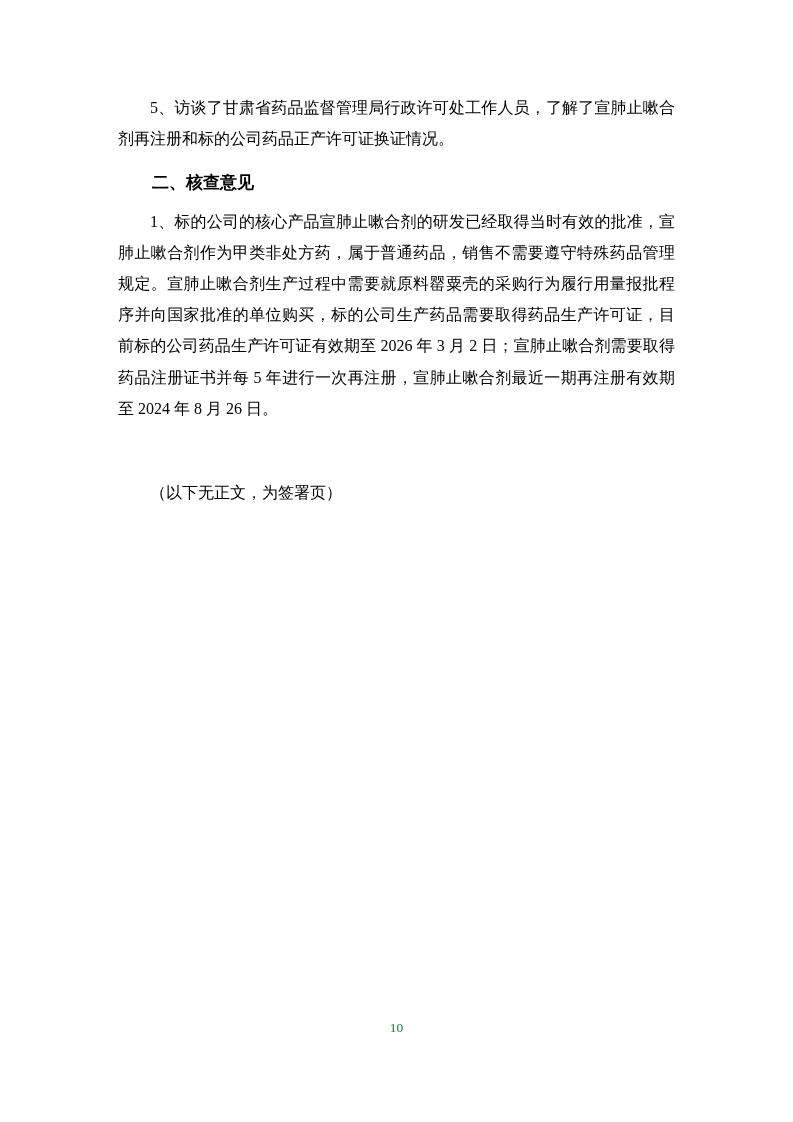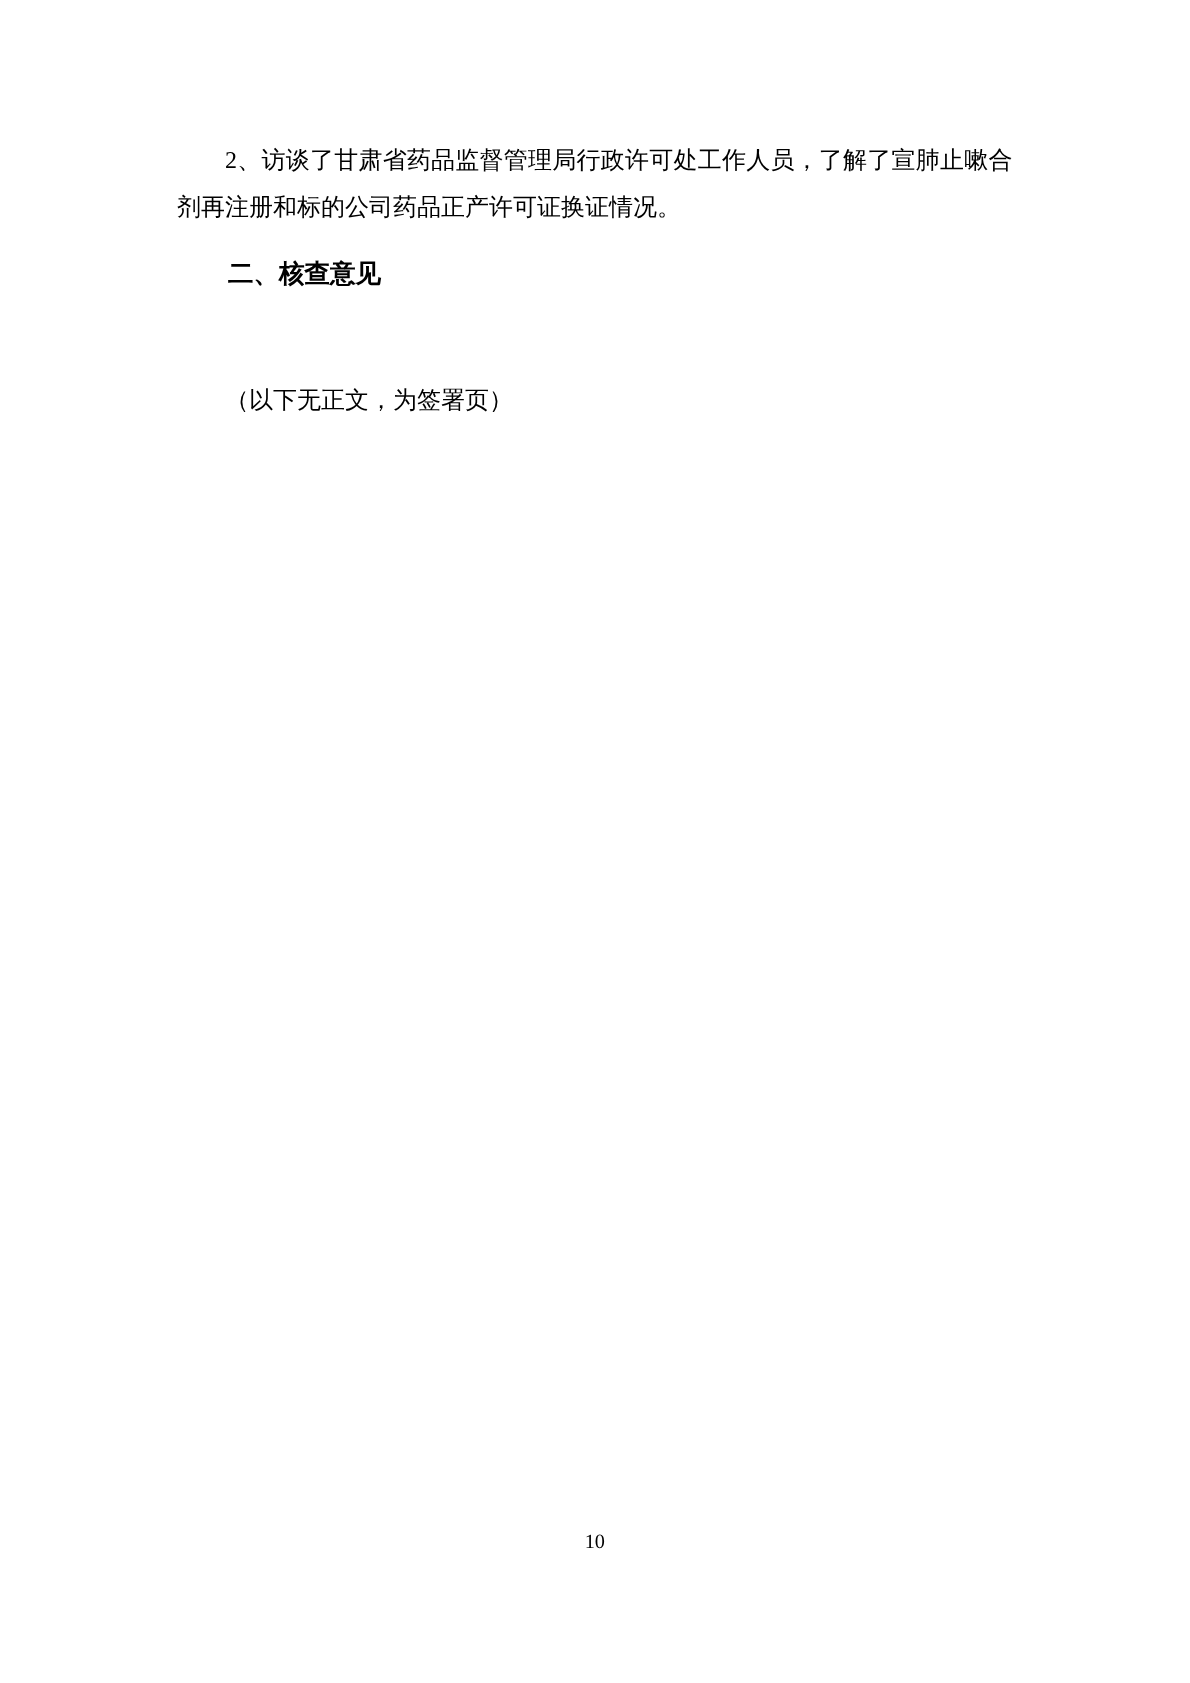--- a/index.html
+++ b/index.html
@@ -44,26 +44,27 @@
     margin-top: 53px;
   }
   .page-number {
     position: absolute;
     top: 1020px;
     left: 0;
     width: 100%;
     text-align: center;
     font-size: 13.5px;
     line-height: 16px;
-    color: #000000;
+    color: #15803d;
   }
 </style>
 </head>
 <body>
 
 <div class="page">
   <div class="content">
-    <p class="para">2、访谈了甘肃省药品监督管理局行政许可处工作人员，了解了宣肺止嗽合剂再注册和标的公司药品正产许可证换证情况。</p>
+    <p class="para">5、访谈了甘肃省药品监督管理局行政许可处工作人员，了解了宣肺止嗽合剂再注册和标的公司药品正产许可证换证情况。</p>
     <h2 class="heading">二、核查意见</h2>
+    <p class="para opinion-1">1、标的公司的核心产品宣肺止嗽合剂的研发已经取得当时有效的批准，宣肺止嗽合剂作为甲类非处方药，属于普通药品，销售不需要遵守特殊药品管理规定。宣肺止嗽合剂生产过程中需要就原料罂粟壳的采购行为履行用量报批程序并向国家批准的单位购买，标的公司生产药品需要取得药品生产许可证，目前标的公司药品生产许可证有效期至 2026 年 3 月 2 日；宣肺止嗽合剂需要取得药品注册证书并每 5 年进行一次再注册，宣肺止嗽合剂最近一期再注册有效期至 2024 年 8 月 26 日。</p>
     <p class="closing">（以下无正文，为签署页）</p>
   </div>
   <div class="page-number">10</div>
 </div>
 
 </body></html>

